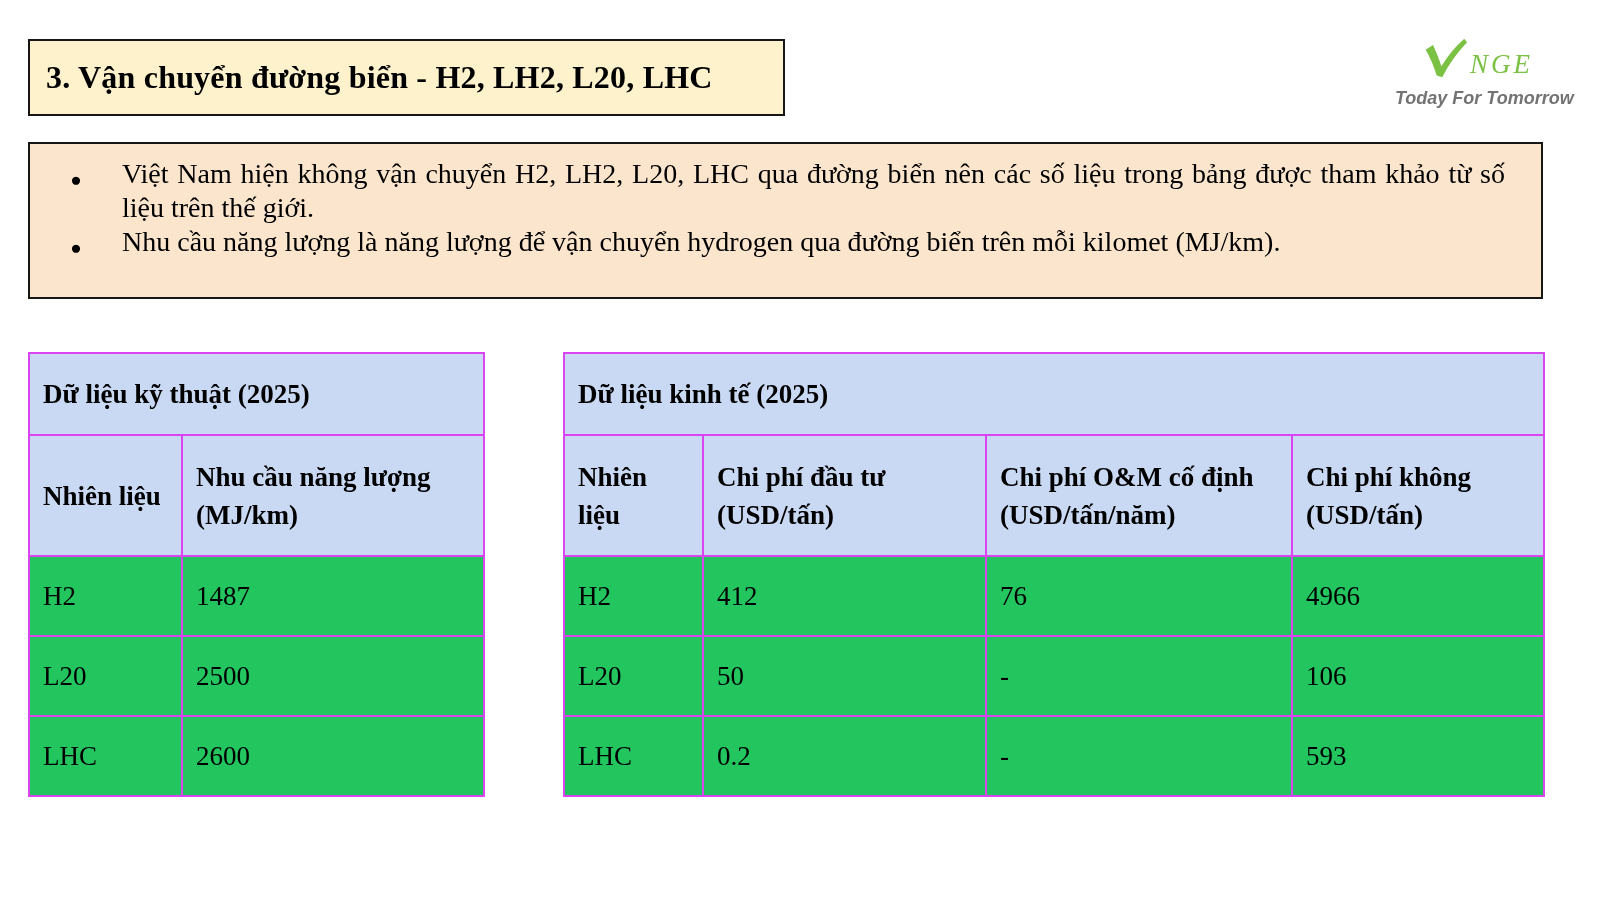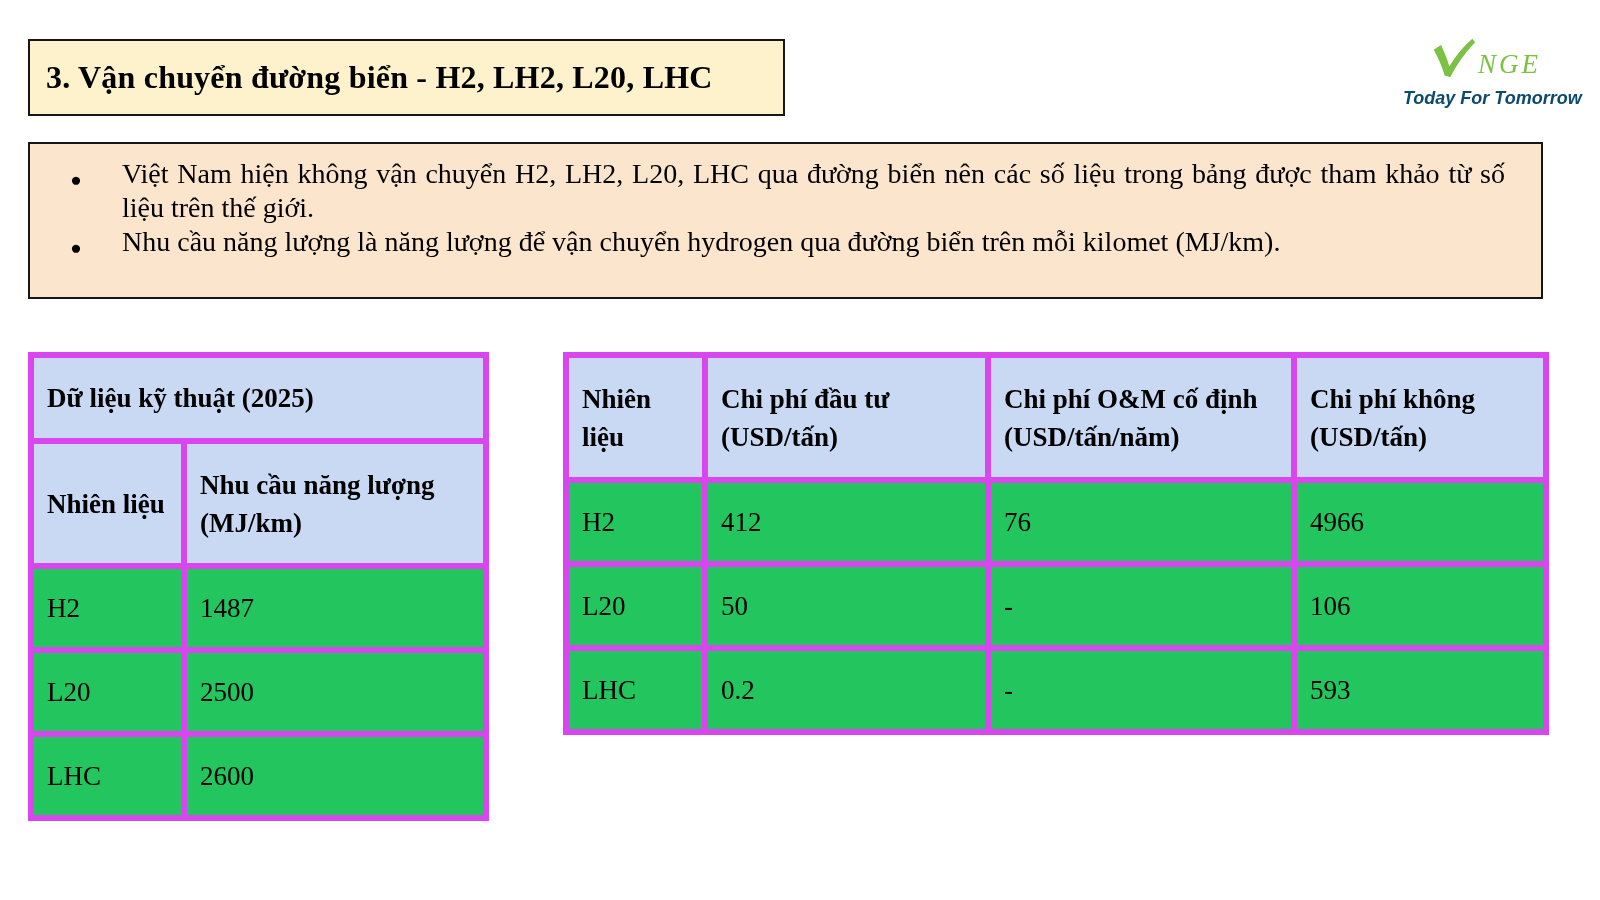--- a/index.html
+++ b/index.html
@@ -21,37 +21,37 @@
     border: 2px solid #161616;
     display: flex; align-items: center;
     padding-left: 16px;
   }
   .title-box .title-text {
     font-size: 32px; font-weight: bold; letter-spacing: 0.2px;
   }
 
   
   .logo {
-    position: absolute; right: 32px; top: 22px;
+    position: absolute; right: 40px; top: 22px;
     width: 165px; text-align: center; line-height: 1;
   }
   .logo-row {
     display: flex; align-items: flex-end; justify-content: center;
   }
   .logo-v-wrap { width: 46px; height: 44px; }
   .logo-rest {
     font-family: "Liberation Serif", serif;
     font-style: italic; font-size: 27px; letter-spacing: 3px;
     color: #7bc143; margin-left: 2px; margin-bottom: 2px;
   }
   .logo-tagline {
     margin-top: 9px;
     font-family: "Liberation Sans", sans-serif;
     font-style: italic; font-weight: bold; font-size: 18px;
-    color: #0c4a6e; white-space: nowrap;
+    color: #737373; white-space: nowrap;
   }
 
   
   .note-box {
     position: absolute; left: 28px; top: 128px;
     width: 1515px; height: 157px;
     box-sizing: border-box;
     background: #fce5cd;
     border: 2px solid #161616;
     padding: 13px 36px 0 0;
@@ -67,21 +67,21 @@
   }
 
   
   table.data-table {
     position: absolute;
     border-collapse: collapse;
     table-layout: fixed;
     background: #ffffff;
   }
   table.data-table td {
-    border: 6px solid #d946ef;
+    border: 2px solid #d946ef;
     padding: 7px 13px;
     vertical-align: middle;
     font-size: 27px;
     overflow: hidden;
   }
   td.tbl-title {
     background: #c9d9f3; font-weight: bold;
     height: 66px; font-size: 28px;
   }
   td.col-head {
@@ -161,20 +161,23 @@
 
   <table class="data-table" id="table-economic">
     <colgroup>
         <col style="width:139px">
         <col style="width:283px">
         <col style="width:306px">
         <col style="width:252px">
       </colgroup>
     <tbody>
       <tr>
+        <td class="tbl-title" colspan="4">Dữ liệu kinh tế (2025)</td>
+      </tr>
+      <tr>
         <td class="col-head">Nhiên liệu</td>
         <td class="col-head">Chi phí đầu tư (USD/tấn)</td>
         <td class="col-head">Chi phí O&amp;M cố định (USD/tấn/năm)</td>
         <td class="col-head">Chi phí không (USD/tấn)</td>
       </tr>
       <tr>
         <td class="cell">H2</td>
         <td class="cell">412</td>
         <td class="cell">76</td>
         <td class="cell">4966</td>

